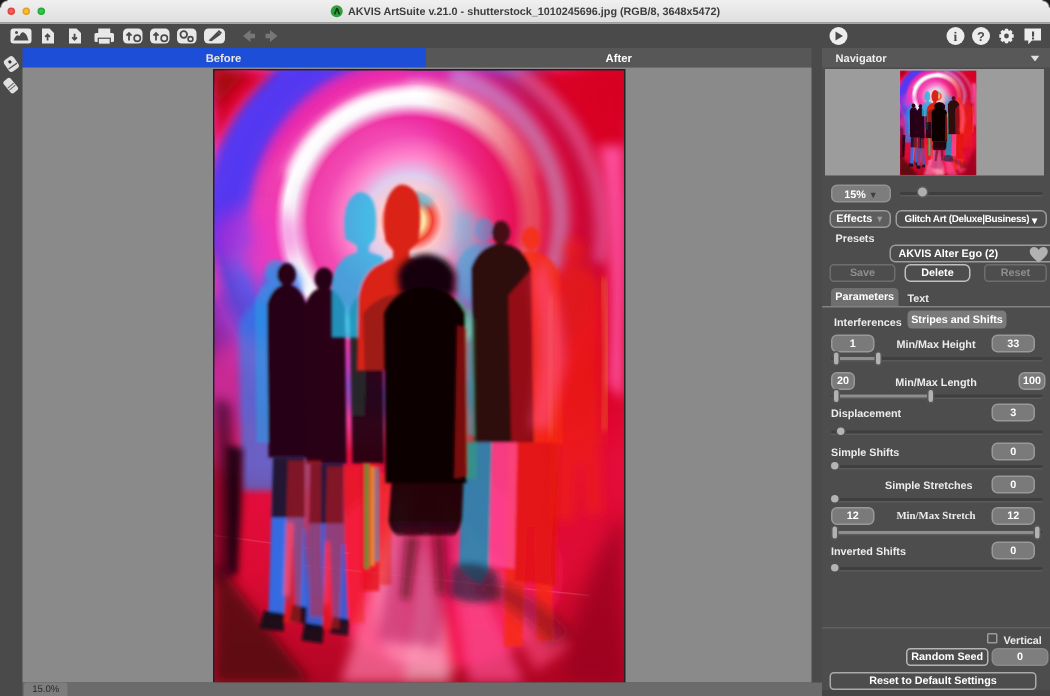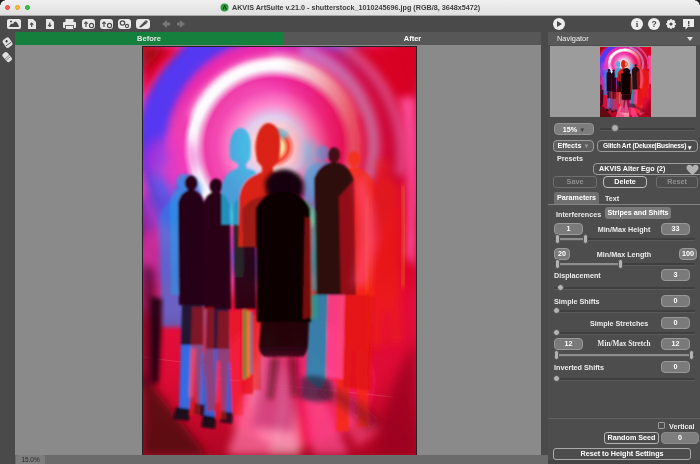--- a/index.html
+++ b/index.html
@@ -6,30 +6,30 @@
     font-family:"Liberation Sans", sans-serif;background:#4a4a4a;}
   *{box-sizing:border-box;}
   .abs{position:absolute;}
   #titlebar{left:0;top:0;width:700px;height:16px;background:linear-gradient(#f0f0f0,#dfdfdf);
     border-bottom:1px solid #a8a8a8;}
   .tl{width:5px;height:5px;border-radius:50%;top:5px;}
   #title{left:0;top:0;width:700px;height:15px;display:flex;align-items:center;justify-content:center;
     font-size:7.2px;font-weight:700;color:#3c3c3c;letter-spacing:0;}
   #toolbar{left:0;top:16px;width:700px;height:16px;background:#4a4a4a;}
   #leftbar{left:0;top:32px;width:15px;height:432px;background:#4a4a4a;}
-  #tabbar{left:15px;top:32px;width:526px;height:13px;background:#15803d;}
+  #tabbar{left:15px;top:32px;width:526px;height:13px;background:#1d4ed8;}
   #tab-after{left:269px;top:0;width:257px;height:13px;background:#575757;}
   .tabtxt{font-size:7.5px;font-weight:700;color:#e8e8e8;text-align:center;line-height:13px;}
   #canvas{left:15px;top:45px;width:526px;height:410px;background:#8a8a8a;}
   #statusbar{left:15px;top:455px;width:533px;height:9px;background:#6b6b6b;}
   #zoomchip{left:1px;top:0px;width:29px;height:9px;background:#7d7d7d;border-radius:2px 2px 0 0;
     font-size:6.4px;color:#2a2a2a;text-align:center;line-height:9px;}
   #rightpanel{left:548px;top:32px;width:152px;height:432px;background:#4d4d4d;}
   #nav-header{left:0;top:0;width:152px;height:13px;background:#585858;
-    font-size:7.4px;font-weight:400;color:#f0f0f0;line-height:13px;padding-left:9px;}
+    font-size:7.4px;font-weight:700;color:#f0f0f0;line-height:13px;padding-left:9px;}
   #nav-preview{left:2px;top:14px;width:146px;height:71px;background:#9c9c9c;}
   .vbox{background:#7a7a7a;border:1px solid #999;border-radius:4px;height:12px;
     font-size:7.2px;font-weight:700;color:#fff;text-align:center;line-height:10px;white-space:nowrap;}
   .btn{border:1px solid #9c9c9c;border-radius:3px;height:12px;font-size:7.2px;font-weight:700;
     color:#fff;text-align:center;line-height:10px;background:transparent;white-space:nowrap;}
   .btn.dis{border-color:#6e6e6e;color:#8f8f8f;}
   .plabel{font-size:7.2px;font-weight:700;color:#ececec;white-space:nowrap;}
   .track{height:2px;background:#3f3f3f;border-radius:1px;box-shadow:0 1px 0 rgba(255,255,255,.08);}
   .knob{width:7px;height:7px;border-radius:50%;background:#b4b4b4;border:1px solid #4e4e4e;top:-3px;}
   .bknob{width:5px;height:10px;border-radius:2.5px;background:#b2b2b2;border:1px solid #555;top:-4px;}
@@ -221,21 +221,21 @@
   <div class="plabel abs" style="left:6px;top:331px;">Inverted Shifts</div>
   <div class="vbox abs" style="left:113px;top:329px;width:29px;">0</div>
   <div class="track abs" style="left:6px;top:346px;width:141px;"></div>
   <div class="knob abs" style="left:5px;top:343px;"></div>
 
   <div class="abs" style="left:0;top:386px;width:152px;height:1px;background:#616161;"></div>
   <div class="abs" style="left:110px;top:390px;width:7px;height:7px;border:1px solid #9a9a9a;border-radius:1px;"></div>
   <div class="plabel abs" style="left:121px;top:390px;">Vertical</div>
   <div class="btn abs" style="left:56px;top:400px;width:55px;border-color:#b5b5b5;font-size:7.2px;letter-spacing:0;">Random Seed</div>
   <div class="vbox abs" style="left:113px;top:400px;width:38px;height:12px;line-height:10px;border-color:#8a8a8a;background:#7e7e7e;">0</div>
-  <div class="btn abs" style="left:5px;top:416px;width:138px;border-color:#aaa;">Reset to Height Settings</div>
+  <div class="btn abs" style="left:5px;top:416px;width:138px;border-color:#aaa;">Reset to Default Settings</div>
   <div class="abs" style="left:0;top:428px;width:152px;height:4px;background:#454545;"></div>
 </div>
 
 <div class="abs" style="left:0;top:0;width:5px;height:5px;background:radial-gradient(circle at 5px 5px, rgba(28,28,28,0) 3.8px, #1c1c1c 5px);"></div>
 <div class="abs" style="left:695px;top:0;width:5px;height:5px;background:radial-gradient(circle at 0 5px, rgba(28,28,28,0) 3.8px, #1c1c1c 5px);"></div>
 
 <svg width="0" height="0" style="position:absolute;">
 <defs>
 <radialGradient id="rings" gradientUnits="userSpaceOnUse" cx="131" cy="100" r="160">
   <stop offset="0" stop-color="#fff4c8"></stop>

